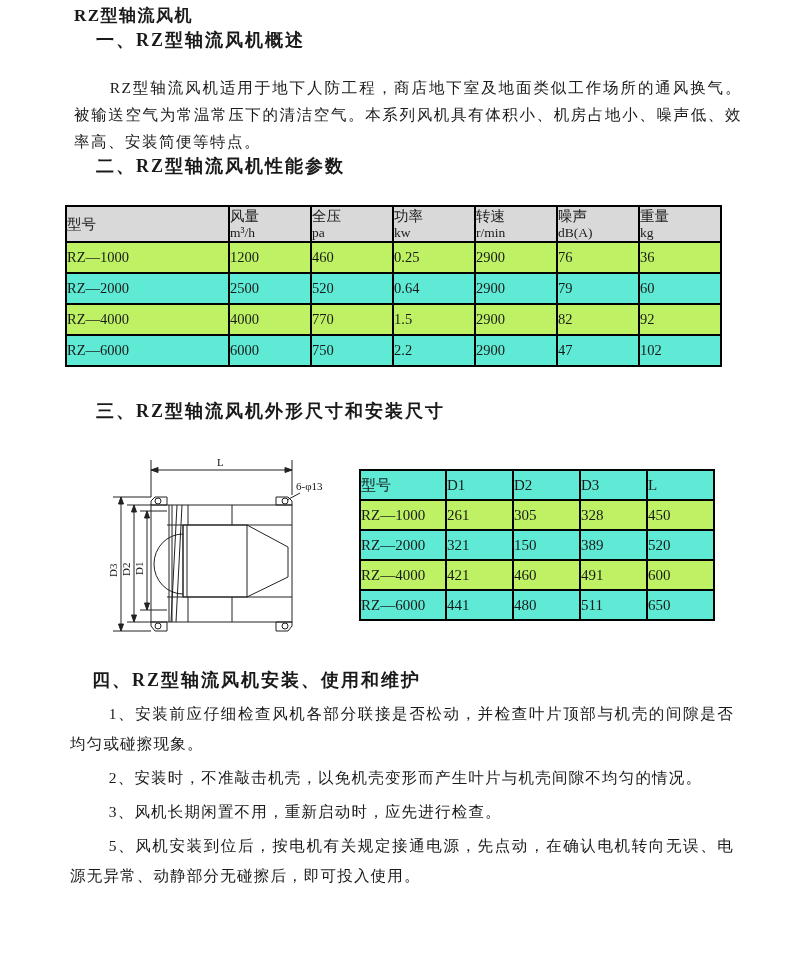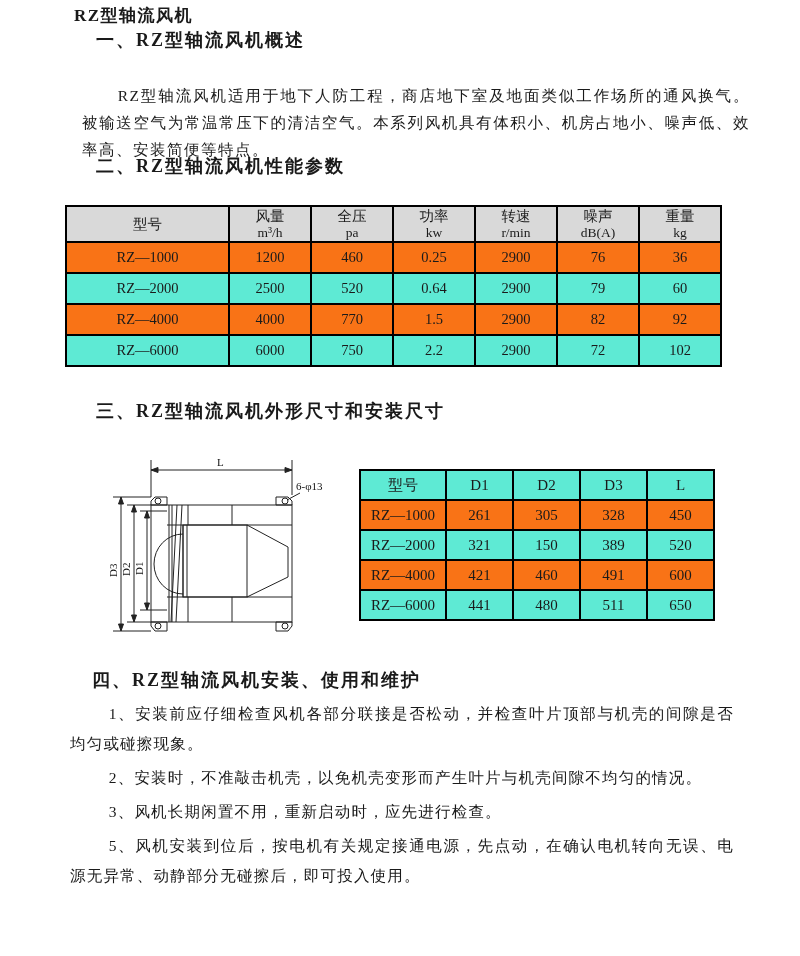--- a/index.html
+++ b/index.html
@@ -11,40 +11,40 @@
   .abs{position:absolute;}
   .doc-title{left:74px;top:4px;font-size:17px;font-weight:bold;letter-spacing:1.5px;}
   .sec-head{font-size:18px;font-weight:bold;letter-spacing:2px;margin-left:32px;}
   .h1{left:64px;top:28px;}
   .h2{left:64px;top:154px;}
   .h3{left:64px;top:399px;}
   .h4{left:60px;top:668px;}
   .p1{
     left:66px;top:66px;width:668px;
     font-size:15.5px;line-height:27px;letter-spacing:1.5px;
-    text-align:justify;text-indent:2.3em;margin:16px;
+    text-align:justify;text-indent:2.3em;margin:8px;
   }
   .maint{left:66px;top:695px;width:672px;}
   .maint p{
     margin:4px;font-size:15.5px;line-height:30px;letter-spacing:1.2px;
     text-align:justify;text-indent:2.5em;
   }
   table{border-collapse:collapse;table-layout:fixed;position:absolute;background:#fff;}
-  td{border:2px solid #000;text-align:center;padding:0;overflow:hidden;}
+  td{border:2px solid #000;text-align:left;padding:0;overflow:hidden;}
   .perf{left:65px;top:205px;width:655px;font-size:14.5px;}
   .perf col.c0{width:163px;} .perf col.cn{width:82px;}
   .perf td.hd{height:34px;background:#d9d9d9;}
   .perf td.hd .l1{line-height:17px;}
   .perf td.hd .l2{line-height:15px;font-size:13.5px;}
   .perf td{height:29px;}
   .dims{left:359px;top:469px;width:354px;font-size:15px;}
   .dims col.c0{width:86px;} .dims col.cn{width:67px;}
   .dims td{height:28px;}
   tr.shade td{background:#5eead4;}
-  tr.plain td{background:#f97316;margin-left:40px;}
+  tr.plain td{background:#bef264;margin-left:40px;}
   .diagram{left:105px;top:452px;}
   .diagram text{font-size:11px;fill:#111;font-family:"Liberation Serif","DejaVu Serif",serif;}
 </style>
 </head>
 <body>
 
 <div class="abs doc-title">RZ型轴流风机</div>
 <div class="abs sec-head h1">一、RZ型轴流风机概述</div>
 <p class="abs p1">RZ型轴流风机适用于地下人防工程，商店地下室及地面类似工作场所的通风换气。被输送空气为常温常压下的清洁空气。本系列风机具有体积小、机房占地小、噪声低、效率高、安装简便等特点。</p>
 
@@ -117,21 +117,21 @@
     <td>2900</td>
     <td>82</td>
     <td>92</td>
   </tr>
   <tr class="shade">
     <td>RZ—6000</td>
     <td>6000</td>
     <td>750</td>
     <td>2.2</td>
     <td>2900</td>
-    <td>72</td>
+    <td>47</td>
     <td>102</td>
   </tr>
 </tbody>
   </table>
 
 <div class="abs sec-head h3">三、RZ型轴流风机外形尺寸和安装尺寸</div>
 
 <svg class="abs diagram" width="235" height="190" viewBox="0 0 235 190" stroke="#222" stroke-width="1" fill="none">
 
   <g>

